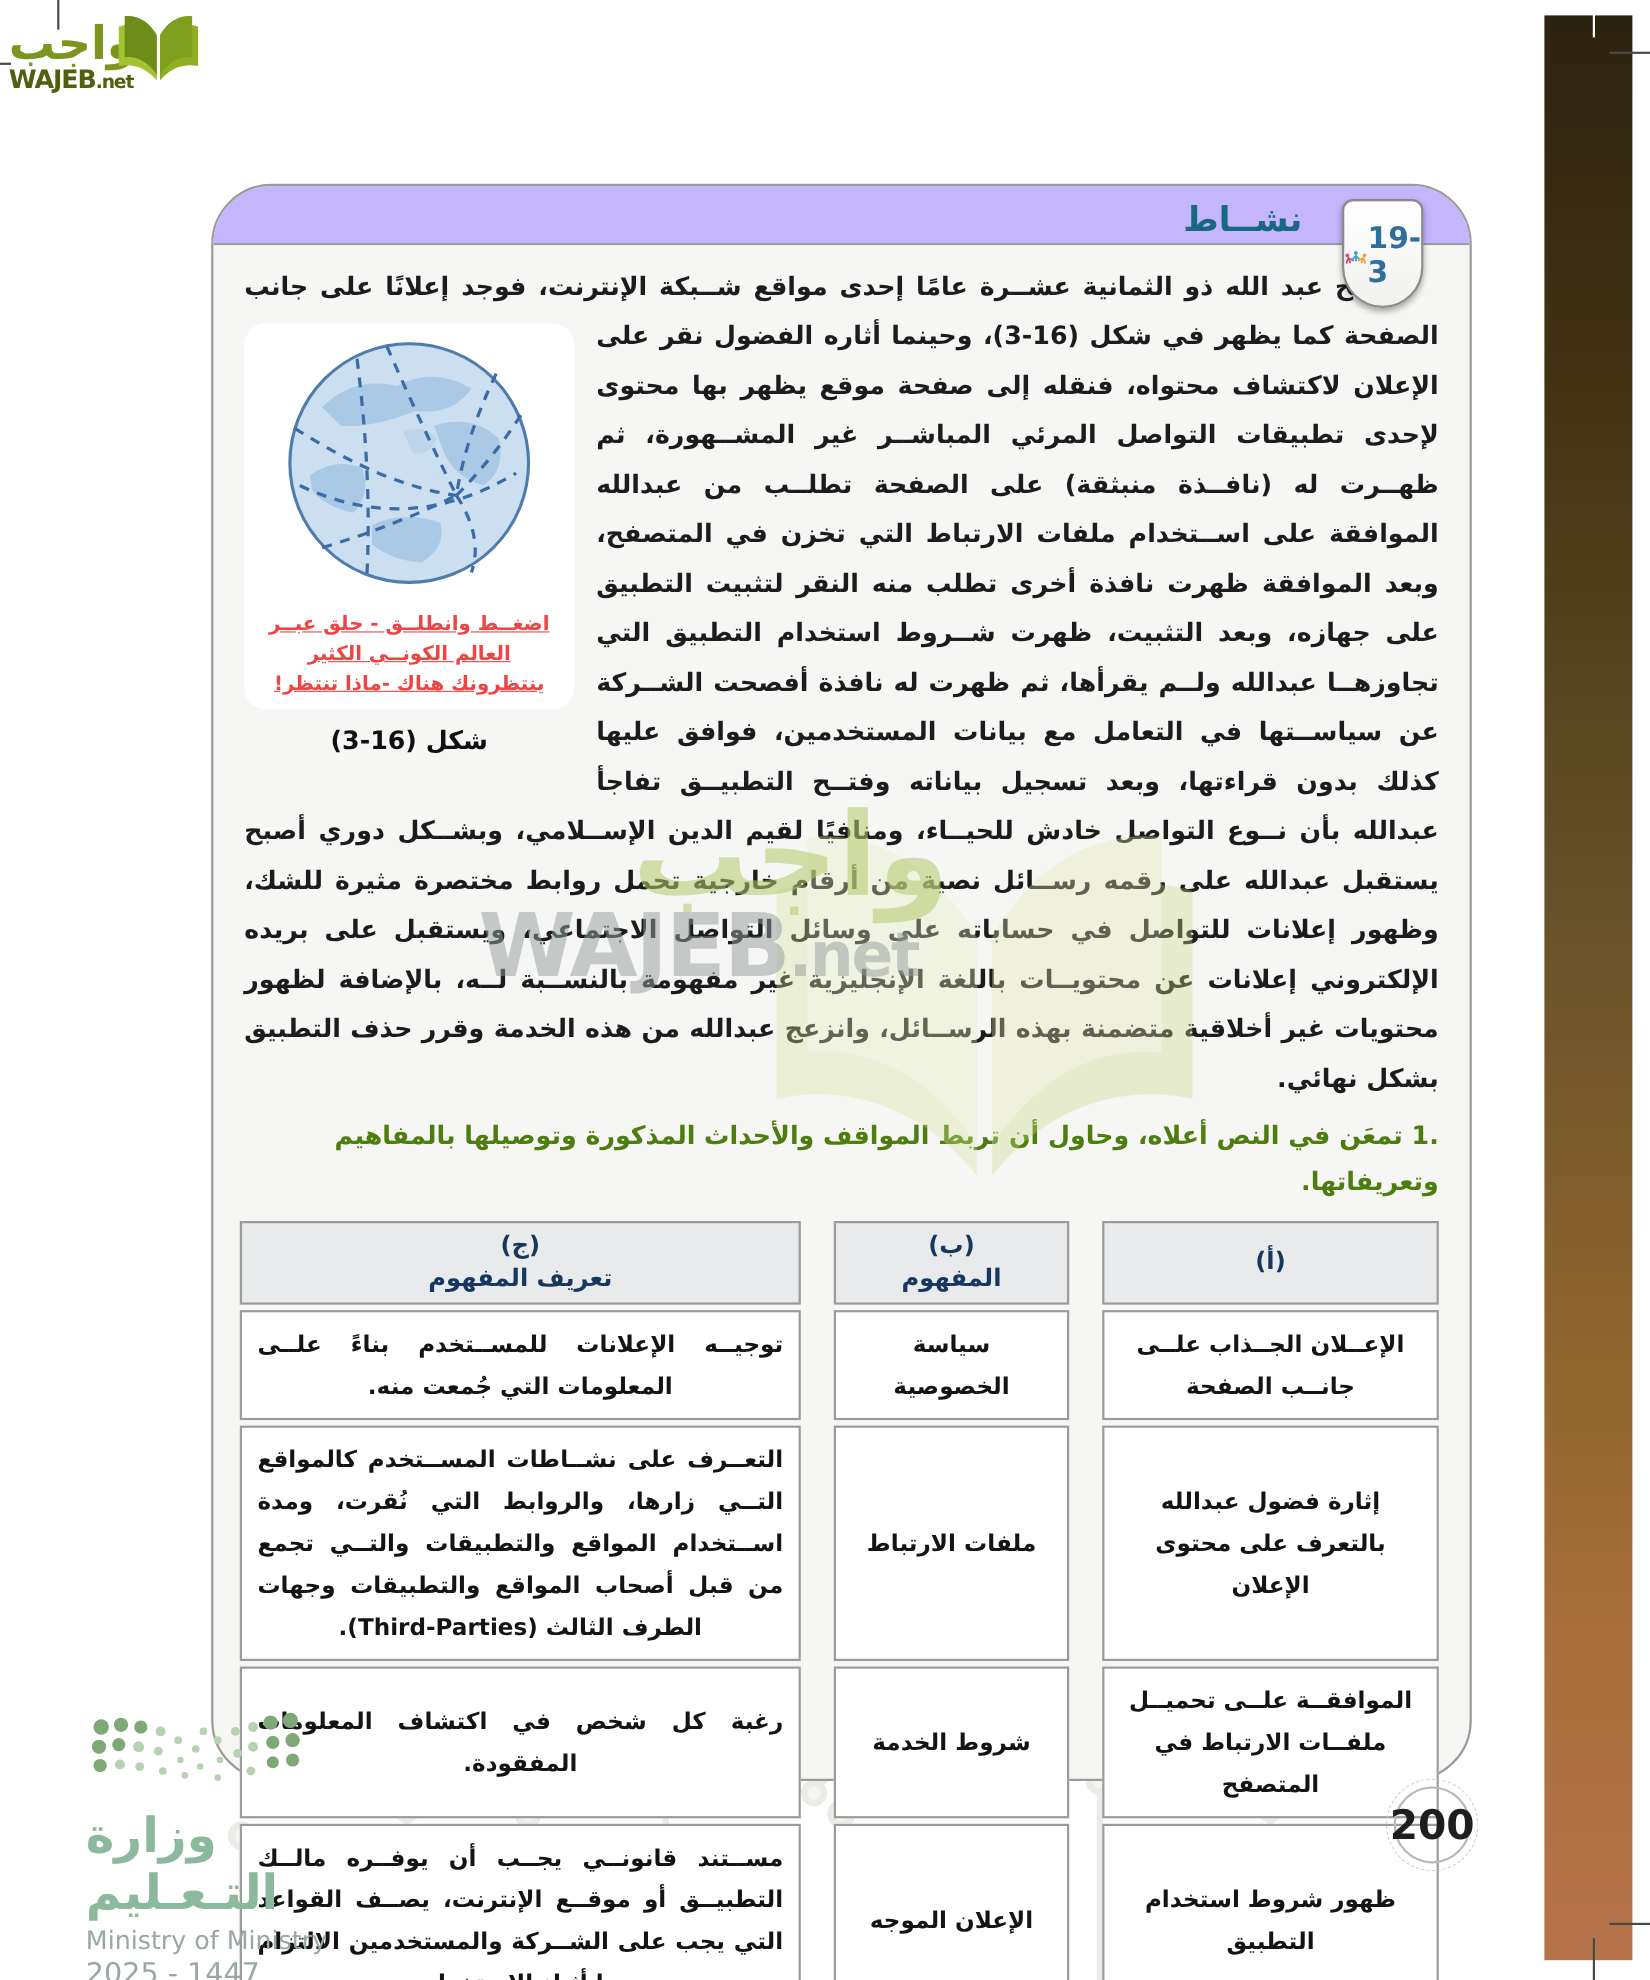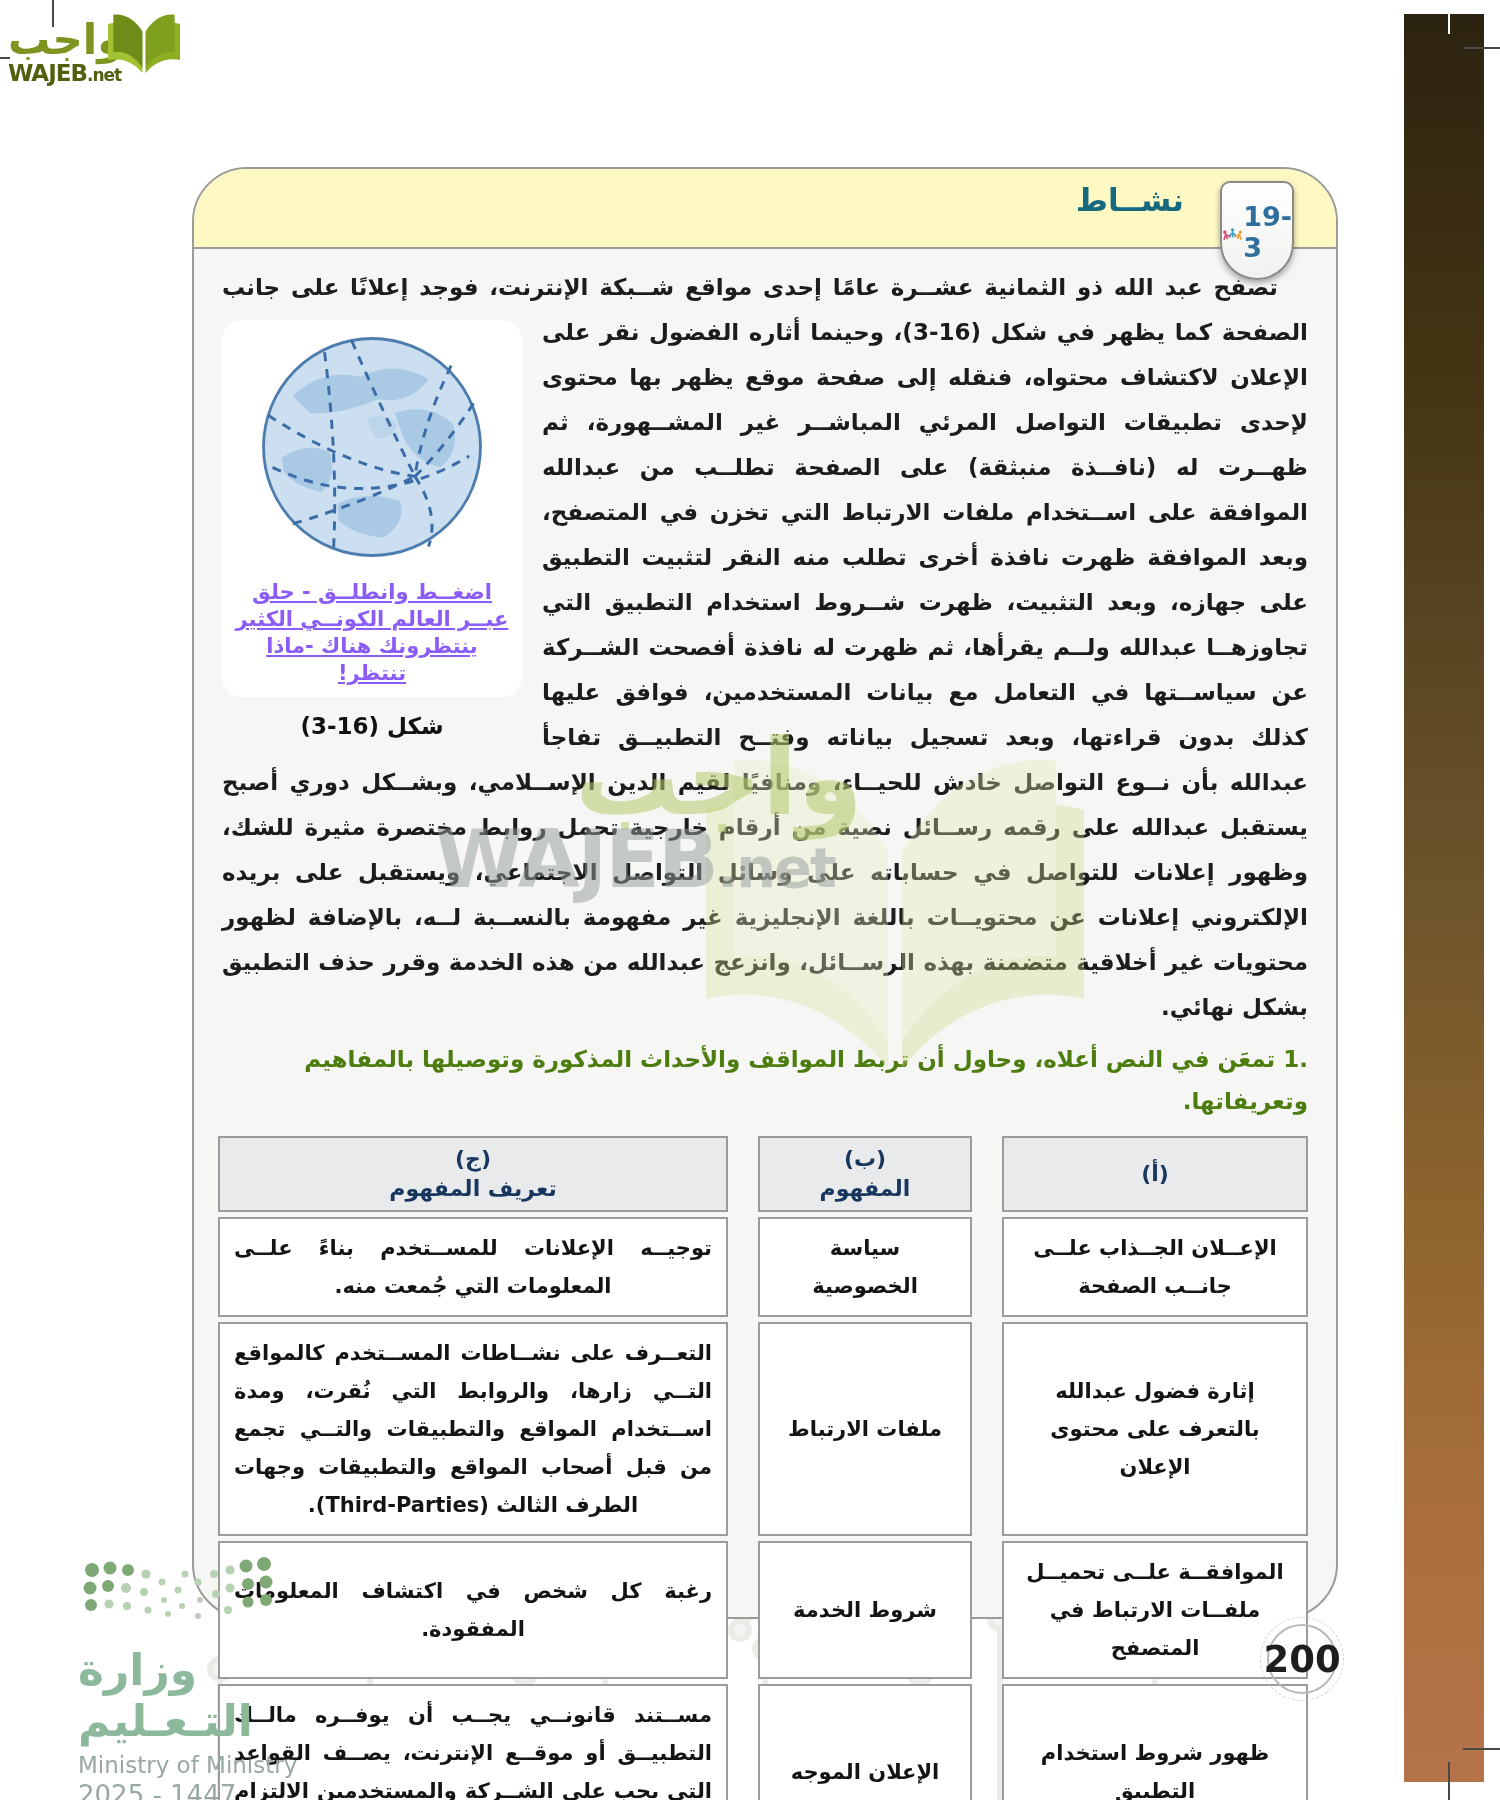--- a/index.html
+++ b/index.html
@@ -26,21 +26,21 @@
   .wajeb-ar { display: block; font-size: 42px; font-weight: bold; color: #7d941f; line-height: 40px; }
   .wajeb-en { display: block; font-size: 23px; font-weight: bold; color: #50600f; letter-spacing: -1px; }
   .wajeb-book { position: absolute; left: 96px; top: 2px; }
 
   
   .content-box {
     position: absolute; left: 192px; top: 167px; width: 1146px; height: 1452px; z-index: 1;
     background: #f6f6f4; border: 2px solid #9b9b99; border-radius: 55px;
   }
   .band {
-    height: 80px; background: #fef9c3; border-bottom: 2px solid #9b9b99;
+    height: 54px; background: #c4b5fd; border-bottom: 2px solid #9b9b99;
     border-radius: 53px 53px 0 0; position: relative;
   }
   .band-title {
     position: absolute; right: 152px; top: 13px;
     font-size: 31px; font-weight: bold; color: #16697f;
   }
   .badge {
     position: absolute; right: 42px; top: 12px; width: 74px; height: 99px;
     background: linear-gradient(180deg,#ffffff,#f1f1ef);
     border: 2px solid #8a8a88; border-radius: 10px 10px 37px 37px;
@@ -56,21 +56,21 @@
     font-size: 23px; font-weight: bold; color: #1c1c1c;
     line-height: 45px; text-align: justify; text-indent: 30px;
   }
   .figure-float { float: left; width: 300px; margin: 10px 20px 4px 0; text-indent: 0; display: block; }
   .figure-card {
     display: block; background: #ffffff; border-radius: 20px;
     padding: 14px 8px 10px; text-align: center;
   }
   .ad-link { display: block; margin-top: 4px; }
   .ad-link span {
-    display: block; font-size: 21px; font-weight: bold; color: #8b5cf6;
+    display: block; font-size: 18px; font-weight: bold; color: #ef4444;
     line-height: 27px; text-decoration: underline;
   }
   .figure-caption { display: block; margin-top: 14px; text-align: center;
     font-size: 23px; font-weight: bold; color: #111; line-height: 30px; }
 
   
   .question { margin-top: 8px; font-size: 23px; font-weight: bold; color: #4d7c0f; line-height: 42px; }
   .q-num { direction: ltr; unicode-bidi: embed; }
 
   

